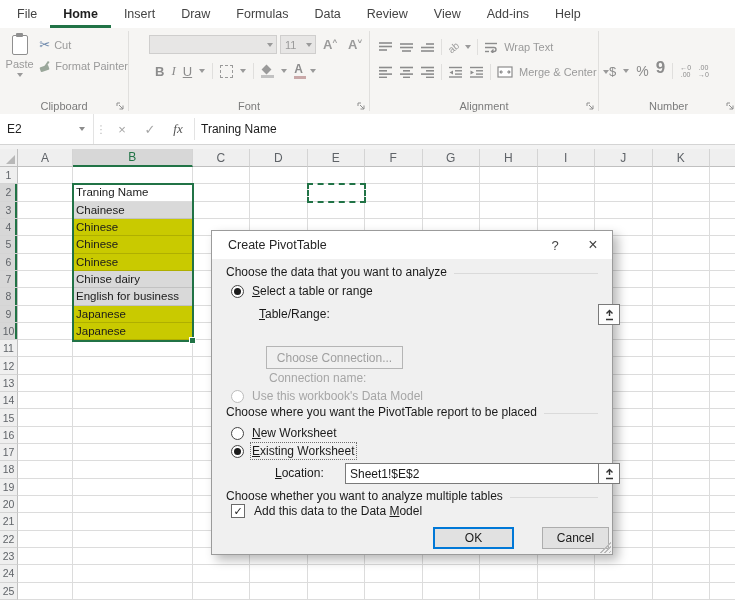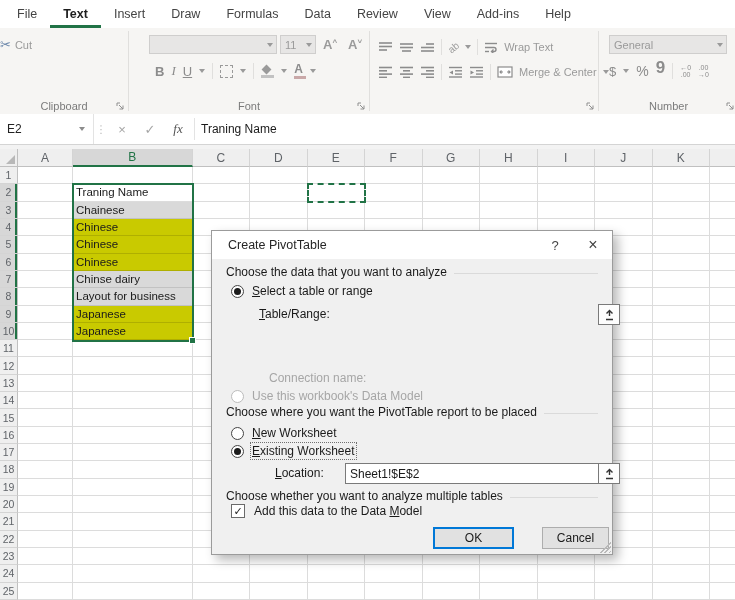--- a/index.html
+++ b/index.html
@@ -127,38 +127,47 @@
   u{text-decoration:underline;}
   svg{display:block;}
 </style>
 </head>
 <body>
 
 <div class="app">
 
   <div class="tabs-row" id="tabs">
       <div class="tab">File</div>
-      <div class="tab active">Text</div>
+      <div class="tab active">Home</div>
       <div class="tab">Insert</div>
       <div class="tab">Draw</div>
       <div class="tab">Formulas</div>
       <div class="tab">Data</div>
       <div class="tab">Review</div>
       <div class="tab">View</div>
       <div class="tab">Add-ins</div>
       <div class="tab">Help</div>
     </div>
 
   <div class="ribbon">
 
     <div class="rgroup g-clip">
+      <div class="paste-btn">
+        <span class="clip-ic"></span>
+        <span class="paste-lbl">Paste</span>
+        <span class="ic-caret"></span>
+      </div>
       <div class="clip-small">
         <div class="sbtn">
           <span class="scissors">✂</span>
           <span>Cut</span>
+        </div>
+        <div class="sbtn">
+          <span class="fp-ic"></span>
+          <span>Format Painter</span>
         </div>
       </div>
       <div class="glabel">Clipboard</div>
       <div class="launcher">
         <svg width="10" height="10">
             <path d="M2 2 h3 M2 2 v3 M4 4 l4 4 M8 4.5 v3.5 h-3.5" stroke="#8f8f8f" stroke-width="1" fill="none"></path>
           </svg>
       </div>
     </div>
 
@@ -302,36 +311,31 @@
         <span class="vsep" style="height:16px"></span>
         <span>
             <svg width="16" height="12">
               <rect x="1" y="1" width="14" height="10" fill="#fff" stroke="#8c8c8c" stroke-width="1.2"></rect>
               <path d="M3 6 h3 M4.5 4.5 L3 6 L4.5 7.5 M13 6 h-3 M11.5 4.5 L13 6 L11.5 7.5" stroke="#8c8c8c" stroke-width="1.1" fill="none"></path>
             </svg>
           </span>
         <span class="merge-lbl">Merge &amp; Center</span>
         <span class="ic-caret"></span>
       </div>
+      <div class="glabel">Alignment</div>
       <div class="launcher">
         <svg width="10" height="10">
             <path d="M2 2 h3 M2 2 v3 M4 4 l4 4 M8 4.5 v3.5 h-3.5" stroke="#8f8f8f" stroke-width="1" fill="none"></path>
           </svg>
       </div>
     </div>
 
     <div class="vsep"></div>
 
     <div class="rgroup g-num">
-      <div class="nrow1">
-        <div class="combo ncombo">
-          <span>General</span>
-          <span class="ic-caret"></span>
-        </div>
-      </div>
       <div class="nrow2">
         <span class="dollar">$</span>
         <span class="ic-caret"></span>
         <span class="pct">%</span>
         <span class="comma">9</span>
         <span class="vsep" style="height:16px"></span>
         <span class="decimal">
           <span>←0</span>
           <span>.00</span>
         </span>
@@ -480,21 +484,21 @@
         <div class="cell" style="width: 57.5px;"></div>
         <div class="cell" style="width: 57.5px;"></div>
         <div class="cell" style="width: 57.5px;"></div>
         <div class="cell" style="width: 57.5px;"></div>
         <div class="cell" style="width: 57.5px;"></div>
         <div class="cell" style="width: 25.5px;"></div>
       </div>
       <div class="grid-row">
         <div class="rowhdr selrow">8</div>
         <div class="cell" style="width: 55px;"></div>
-        <div class="cell f-gray" style="width: 119.5px;">Layout for business</div>
+        <div class="cell f-gray" style="width: 119.5px;">English for business</div>
         <div class="cell" style="width: 57.5px;"></div>
         <div class="cell" style="width: 57.5px;"></div>
         <div class="cell" style="width: 57.5px;"></div>
         <div class="cell" style="width: 57.5px;"></div>
         <div class="cell" style="width: 57.5px;"></div>
         <div class="cell" style="width: 57.5px;"></div>
         <div class="cell" style="width: 57.5px;"></div>
         <div class="cell" style="width: 57.5px;"></div>
         <div class="cell" style="width: 57.5px;"></div>
         <div class="cell" style="width: 25.5px;"></div>
@@ -779,20 +783,21 @@
     <div class="drow" style="top:73px;height:21px;">
       <span class="dlbl" style="position:absolute;left:33px;top:3px;"><u>T</u>able/Range:</span>
       <span class="rngbtn">
         <svg width="11" height="12">
             <path d="M5.5 1.5 V7 M2.5 4.5 L5.5 1.5 L8.5 4.5 M2 10.5 H9" stroke="#333" stroke-width="1.4" fill="none"></path>
           </svg>
       </span>
     </div>
 
 
+    <div class="connbtn">Choose Connection...</div>
 
     <div class="drow dis-lbl" style="top:140px;height:14px;left:57px;">Connection name:</div>
 
     <div class="drow indent1" style="top:157px;height:16px;">
       <span class="radio dis"></span>
       <span class="dlbl dis-lbl">Use this workbook's Data Model</span>
     </div>
 
     <div class="drow dcap" style="top:174px;height:14px;">
       <span>Choose where you want the PivotTable report to be placed</span>

